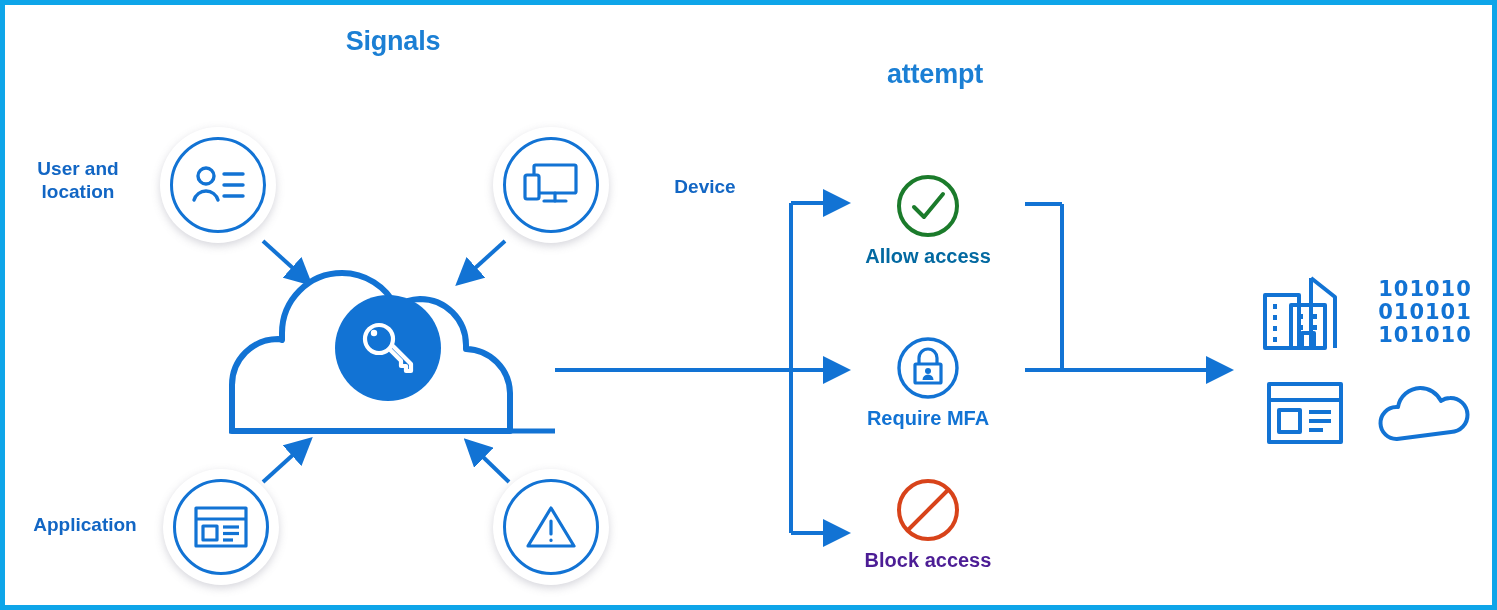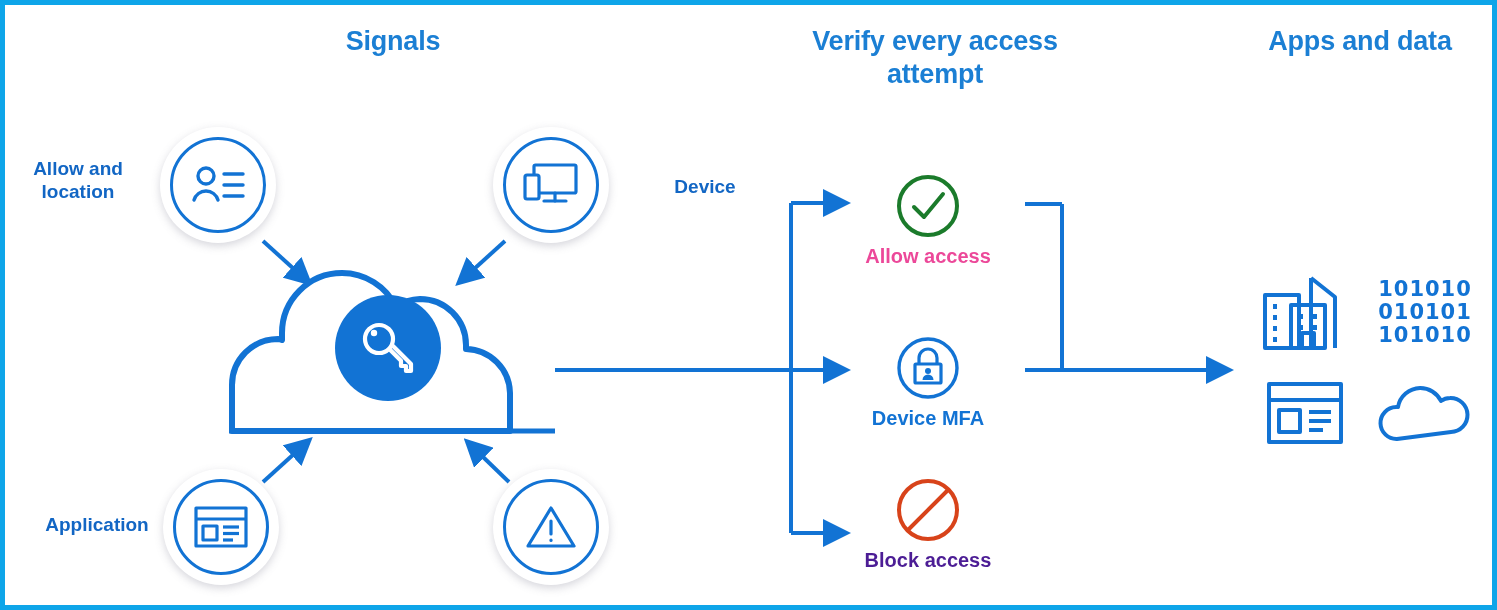--- a/index.html
+++ b/index.html
@@ -72,21 +72,21 @@
     position: absolute;
     width: 190px;
     text-align: center;
   }
   .decision .d-label {
     font-weight: bold;
     font-size: 20px;
     margin-top: 6px;
     white-space: nowrap;
   }
-  .d-allow .d-label { color: #ec4899; }
+  .d-allow .d-label { color: #0369a1; }
   .d-mfa   .d-label { color: #1273d4; }
   .d-block .d-label { color: #4c1d95; }
 
   
   .apps-grid {
     position: absolute;
     display: grid;
     grid-template-columns: 110px 130px;
     grid-template-rows: 105px 95px;
     align-items: center;
@@ -105,25 +105,24 @@
   svg { display: block; overflow: visible; }
 </style>
 </head>
 <body>
 
 <div id="canvas">
 
   <div class="col-header" style="left:288px; top:20px; width:200px;">Signals</div>
 
   <div class="col-header" style="left:790px; top:20px; width:280px;">
-    <span>Verify every access</span><br>
+    <br>
     <span>attempt</span>
   </div>
 
-  <div class="col-header" style="left:1255px; top:20px; width:200px;">Apps and data</div>
 
   <svg class="abs" style="left:0; top:0;" width="1497" height="610">
     <defs>
       <marker id="ah" markerWidth="7" markerHeight="7" refX="1" refY="3.5" orient="auto" markerUnits="strokeWidth">
         <path d="M0,0 L7,3.5 L0,7 Z" fill="#1273d4"></path>
       </marker>
     </defs>
 
     <g>
       <line x1="258" y1="236" x2="290" y2="265" stroke="#1273d4" stroke-width="4" marker-end="url(#ah)"></line>
@@ -174,21 +173,21 @@
     <svg width="62" height="62" viewBox="0 0 62 62">
       <g fill="none" stroke="#ffffff" stroke-width="4.2" stroke-linejoin="round" stroke-linecap="round">
         <circle cx="22" cy="22" r="14"></circle>
         <path d="M32.3 32 L44 43.7 L44 49 L49 49 L49 54 L54 54 L54 47 L36 29"></path>
       </g>
       <circle cx="17" cy="16" r="3.2" fill="#ffffff"></circle>
     </svg>
   </div>
 
   <div class="sig-label left" style="left:8px; top:152px; width:130px;">
-    <span>Allow and</span><br>
+    <span>User and</span><br>
     <span>location</span>
   </div>
   <div class="bubble" style="left:155px; top:122px;">
     <div class="ring">
       <svg width="54" height="44" viewBox="0 0 54 44">
         <g fill="none" stroke="#1273d4" stroke-width="3.4" stroke-linecap="round">
           <circle cx="15" cy="13" r="8"></circle>
           <path d="M3 37 a12.5 12.5 0 0 1 24 0"></path>
           <line x1="33" y1="11" x2="52" y2="11"></line>
           <line x1="33" y1="22" x2="52" y2="22"></line>
@@ -205,21 +204,21 @@
           <rect x="12" y="4" width="42" height="28" rx="1.5"></rect>
           <line x1="33" y1="32" x2="33" y2="40"></line>
           <line x1="22" y1="40" x2="44" y2="40"></line>
           <rect x="3" y="14" width="14" height="24" rx="2" fill="#ffffff"></rect>
         </g>
       </svg>
     </div>
   </div>
   <div class="sig-label right" style="left:640px; top:170px; width:120px;">Device</div>
 
-  <div class="sig-label left" style="left:12px; top:508px; width:160px;">Application</div>
+  <div class="sig-label left" style="left:0px; top:508px; width:160px;">Application</div>
   <div class="bubble" style="left:158px; top:464px;">
     <div class="ring">
       <svg width="56" height="44" viewBox="0 0 56 44">
         <g fill="none" stroke="#1273d4" stroke-width="3.2" stroke-linejoin="round">
           <rect x="3" y="3" width="50" height="38"></rect>
           <line x1="3" y1="14" x2="53" y2="14"></line>
           <rect x="10" y="21" width="14" height="14"></rect>
           <line x1="30" y1="22" x2="46" y2="22"></line>
           <line x1="30" y1="28.5" x2="46" y2="28.5"></line>
           <line x1="30" y1="35" x2="40" y2="35"></line>
@@ -253,21 +252,21 @@
       <circle cx="33" cy="33" r="29" fill="none" stroke="#1273d4" stroke-width="3.4"></circle>
       <g fill="none" stroke="#1273d4" stroke-width="3.2" stroke-linejoin="round">
         <path d="M24 29 V23 a9 9 0 0 1 18 0 v6"></path>
         <rect x="20" y="29" width="26" height="19" rx="1"></rect>
       </g>
       <g fill="#1273d4">
         <circle cx="33" cy="36" r="3"></circle>
         <path d="M27.5 45 a5.5 5.5 0 0 1 11 0 Z"></path>
       </g>
     </svg>
-    <div class="d-label">Device MFA</div>
+    <div class="d-label">Require MFA</div>
   </div>
 
   <div class="decision d-block" style="left:828px; top:472px;">
     <svg width="66" height="66" viewBox="0 0 66 66" style="margin:0 auto;">
       <circle cx="33" cy="33" r="29" fill="none" stroke="#d8431a" stroke-width="4"></circle>
       <line x1="13" y1="53" x2="53" y2="13" stroke="#d8431a" stroke-width="4" stroke-linecap="round"></line>
     </svg>
     <div class="d-label">Block access</div>
   </div>
 

